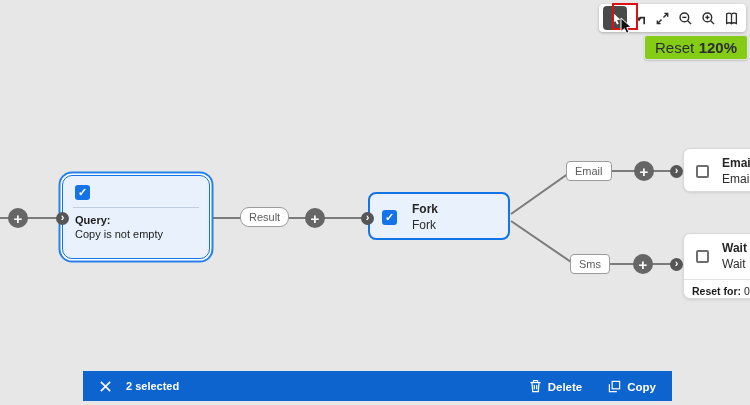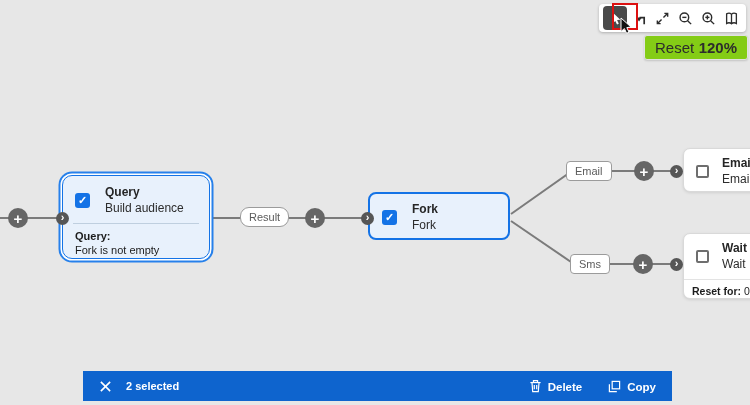--- a/index.html
+++ b/index.html
@@ -144,29 +144,25 @@
     <span>›</span>
   </div>
 
 <div class="edge-label" style="left:240px;top:207px;border-radius:9px;">Result</div>
 <div class="edge-label" style="left:566px;top:161px;">Email</div>
 <div class="edge-label" style="left:570px;top:254px;">Sms</div>
 
 <div class="node selected node-query">
   <div class="node-head">
     <div class="checkbox cb-checked">✓</div>
-    <div>
-      <div class="node-title">Query</div>
-      <div class="node-sub">Build audience</div>
-    </div>
   </div>
   <hr class="node-divider">
   <div class="node-footer">
     <div class="footer-label">Query:</div>
-    <div>Fork is not empty</div>
+    <div>Copy is not empty</div>
   </div>
 </div>
 
 <div class="node selected node-fork">
   <div class="node-head">
     <div class="checkbox cb-checked">✓</div>
     <div>
       <div class="node-title">Fork</div>
       <div class="node-sub">Fork</div>
     </div>

